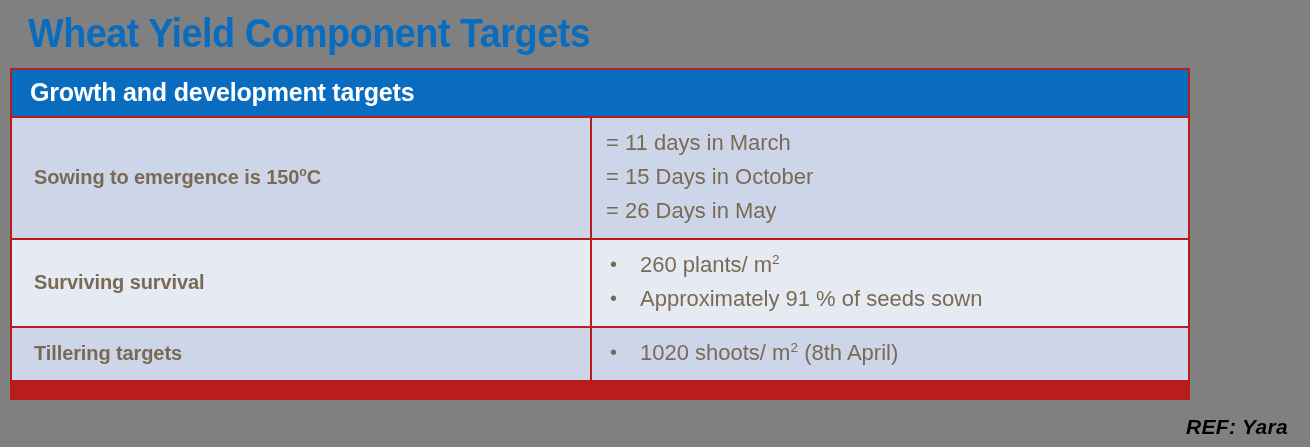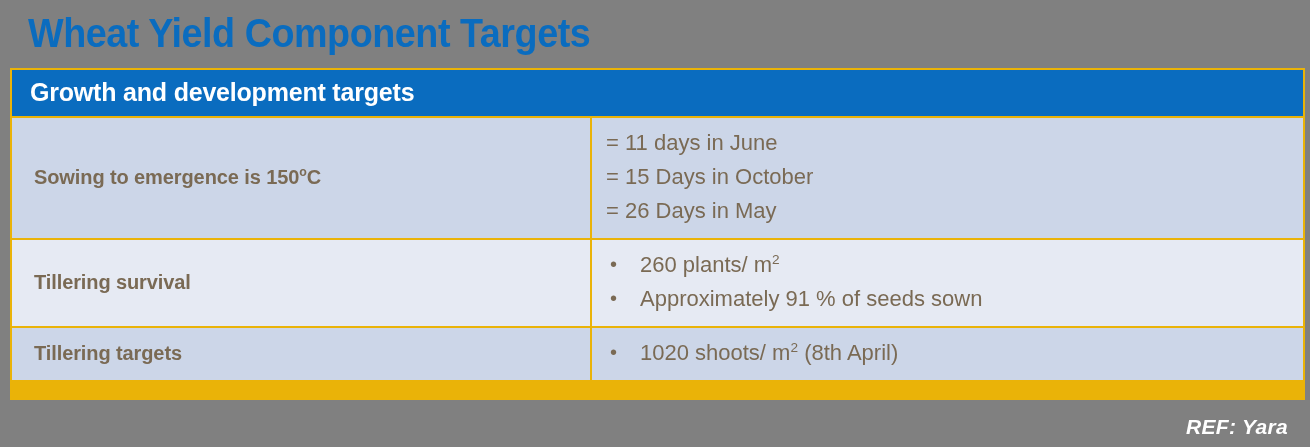--- a/index.html
+++ b/index.html
@@ -37,23 +37,23 @@
     transform: scaleX(0.92);
     transform-origin: left center;
     white-space: nowrap;
   }
 
   
   .table-wrap {
     position: absolute;
     left: 10px;
     top: 68px;
-    width: 1295px;
+    width: 1180px;
     height: 332px;
-    background: #eab308;
+    background: #b91c1c;
   }
 
   .tbl {
     width: 100%;
     border-collapse: separate;
     border-spacing: 2px 2px;
     table-layout: fixed;
   }
 
   .hdr-row td {
@@ -113,21 +113,21 @@
   }
 
   .col-a { width: 578px; }
   .col-b { width: auto; }
 
   
   .ref {
     position: absolute;
     right: 22px;
     bottom: 8px;
-    color: #ffffff;
+    color: #000000;
     font-size: 21px;
     font-weight: bold;
     font-style: italic;
     letter-spacing: 0.3px;
   }
 </style>
 </head>
 <body>
 
 <div class="slide">
@@ -143,28 +143,28 @@
       <tbody>
         <tr class="hdr-row">
           <td colspan="2">Growth and development targets</td>
         </tr>
       </tbody>
       <tbody id="rows-host">
           <tr class="data-row">
             <td class="cell-label band-dark"><span>Sowing to emergence is 150<sup>o</sup>C</span></td>
             <td class="cell-body band-dark">
               <ul class="lines">
-                <li>= 11 days in June</li>
+                <li>= 11 days in March</li>
                 <li>= 15 Days in October</li>
                 <li>= 26 Days in May</li>
               </ul>
             </td>
           </tr>
           <tr class="data-row">
-            <td class="cell-label band-light"><span>Tillering survival</span></td>
+            <td class="cell-label band-light"><span>Surviving survival</span></td>
             <td class="cell-body band-light">
               <ul class="blist">
                 <li>260 plants/ m<sup>2</sup></li>
                 <li>Approximately 91 % of seeds sown</li>
               </ul>
             </td>
           </tr>
           <tr class="data-row">
             <td class="cell-label band-dark"><span>Tillering targets</span></td>
             <td class="cell-body band-dark">

